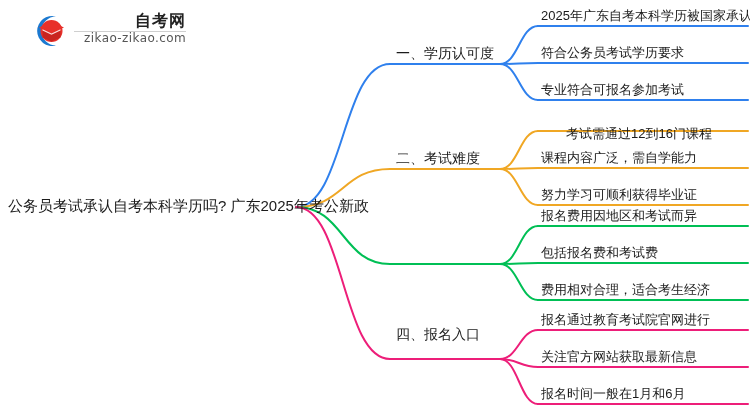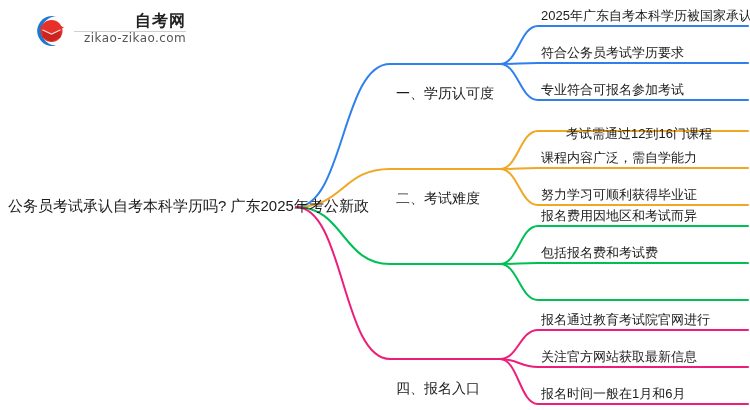--- a/index.html
+++ b/index.html
@@ -82,21 +82,20 @@
     white-space: nowrap;
   }
 
   
   .branch-label {
     position: absolute;
     font-size: 14px;
     line-height: 19px;
     color: #1b1b1b;
     white-space: nowrap;
-    margin-top: 40px;
   }
 
   
   .leaf-label {
     position: absolute;
     font-size: 13px;
     line-height: 18px;
     color: #1b1b1b;
     white-space: nowrap;
   }
@@ -155,30 +154,31 @@
       <div class="logo-cn">自考网</div>
       <div class="logo-rule"></div>
       <div class="logo-en">zikao-zikao.com</div>
     </div>
   </div>
 
   <div class="root-title">公务员考试承认自考本科学历吗? 广东2025年考公新政</div>
 
   <div class="branch-label" style="left:396px; top:44px;">一、学历认可度</div>
   <div class="branch-label" style="left:396px; top:149px;">二、考试难度</div>
-  <div class="branch-label" style="left:396px; top:339px;">四、报名入口</div>
+  <div class="branch-label" style="left:396px; top:325px;">四、报名入口</div>
 
   <div class="leaf-label" style="left:541px; top:7px;">2025年广东自考本科学历被国家承认</div>
   <div class="leaf-label" style="left:541px; top:44px;">符合公务员考试学历要求</div>
   <div class="leaf-label" style="left:541px; top:81px;">专业符合可报名参加考试</div>
 
   <div class="leaf-label" style="left:541px; top:125px;margin-left:25px;">考试需通过12到16门课程</div>
   <div class="leaf-label" style="left:541px; top:149px;text-align:center;">课程内容广泛，需自学能力</div>
   <div class="leaf-label" style="left:541px; top:186px;">努力学习可顺利获得毕业证</div>
 
   <div class="leaf-label" style="left:541px; top:207px;">报名费用因地区和考试而异</div>
   <div class="leaf-label" style="left:541px; top:244px;">包括报名费和考试费</div>
+  <div class="leaf-label" style="left:541px; top:281px;">费用相对合理，适合考生经济</div>
 
   <div class="leaf-label" style="left:541px; top:311px;">报名通过教育考试院官网进行</div>
   <div class="leaf-label" style="left:541px; top:348px;">关注官方网站获取最新信息</div>
   <div class="leaf-label" style="left:541px; top:385px;">报名时间一般在1月和6月</div>
 
 </div>
 
 </body></html>

